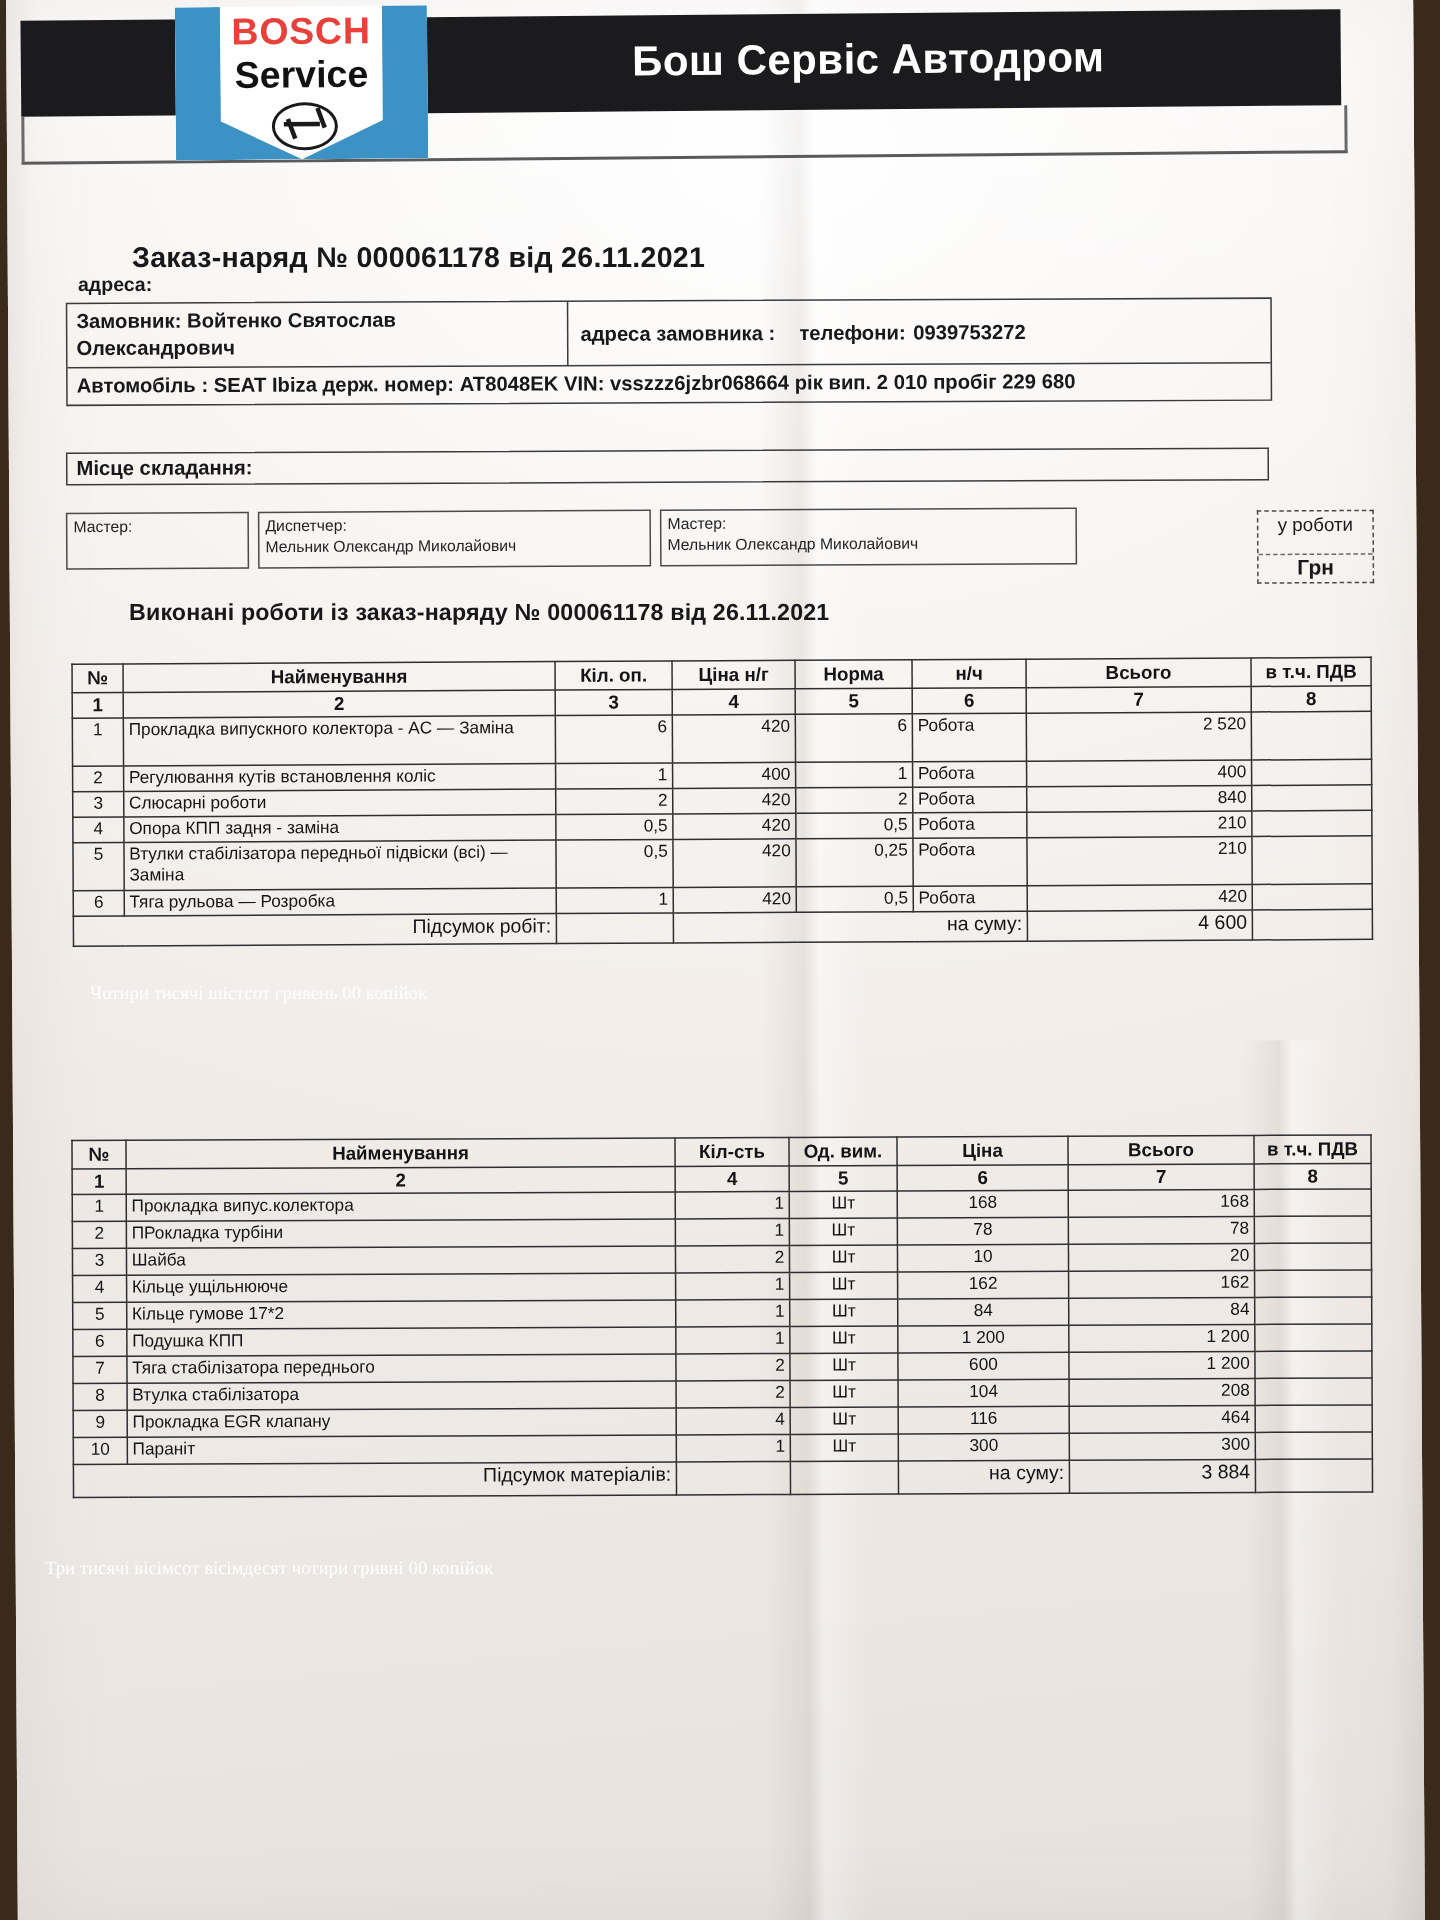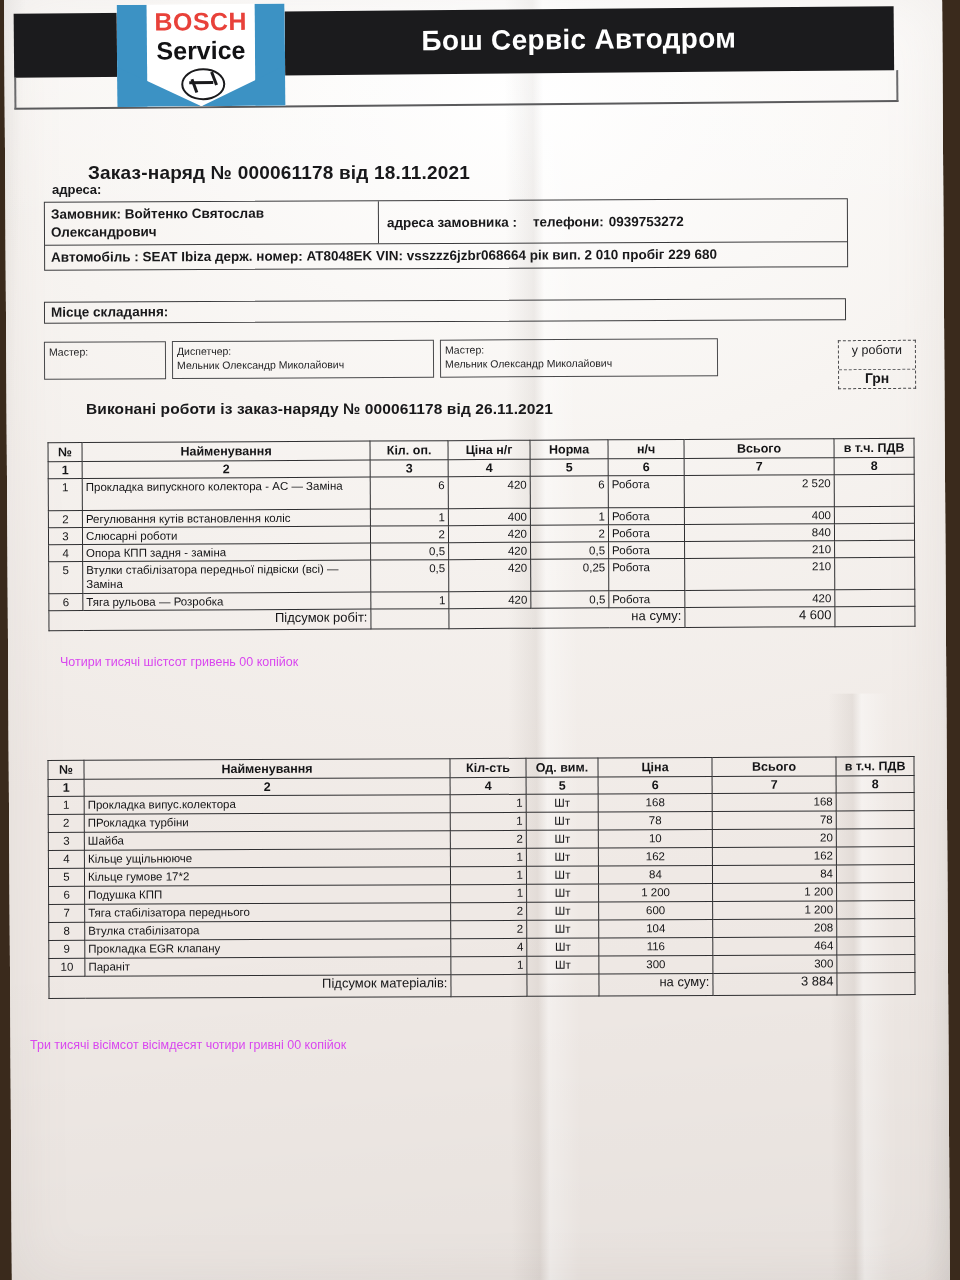--- a/index.html
+++ b/index.html
@@ -293,22 +293,23 @@
     font-weight: bold;
     white-space: nowrap;
     letter-spacing: 0.1px;
   }
   #works-title    { left: 86px; top: 400px; }
   #invoice-title  { left: 100px; top: 716px; }
 
   .sum-words {
     position: absolute;
     font-size: 12.5px;
-    color: #d946ef;
+    color: #ffffff;
     white-space: nowrap;
+    font-family: Liberation Serif, serif;
   }
   #works-sum-words   { left: 60px; top: 655px; }
   #invoice-sum-words { left: 30px; top: 1038px; }
 
   
   table.doc {
     position: absolute;
     border-collapse: collapse;
     font-size: 11.5px;
     color: #141416;
@@ -382,21 +383,21 @@
       <div class="logo-vee"></div>
       <div class="logo-plate"></div>
       <div class="logo-bosch">BOSCH</div>
       <div class="logo-service">Service</div>
       <div class="logo-mark"></div>
     </div>
   </div>
 
   <div class="address-line">адреса:</div>
 
-  <div class="order-title">Заказ-наряд № 000061178 від 18.11.2021</div>
+  <div class="order-title">Заказ-наряд № 000061178 від 26.11.2021</div>
 
   <div class="cust-box">
     <div class="cust-row1">
       <div class="cust-cell-l">
         <span>Замовник:</span>
         <span>Войтенко Святослав Олександрович</span>
       </div>
       <div class="cust-cell-r">
         <span>адреса замовника :</span>
         <span style="display:inline-block;width:16px"></span>

